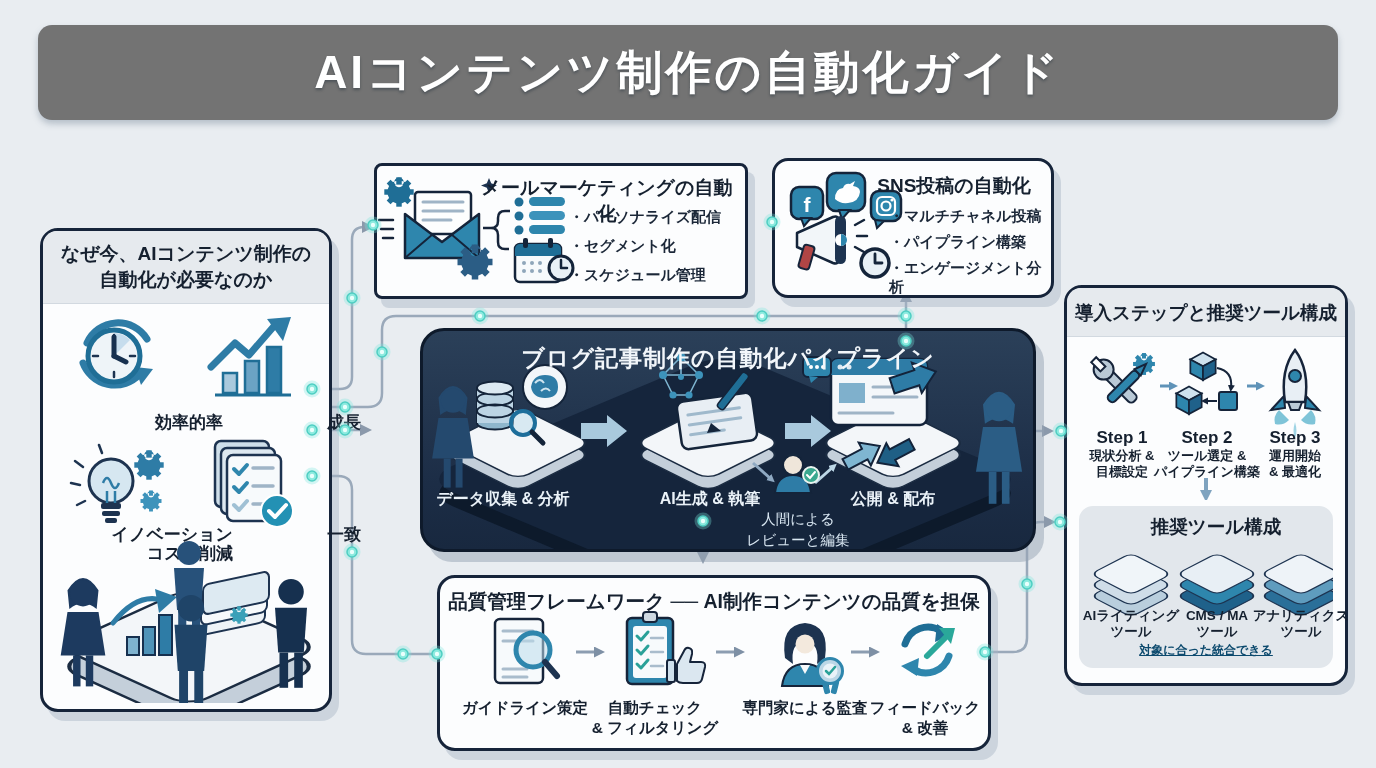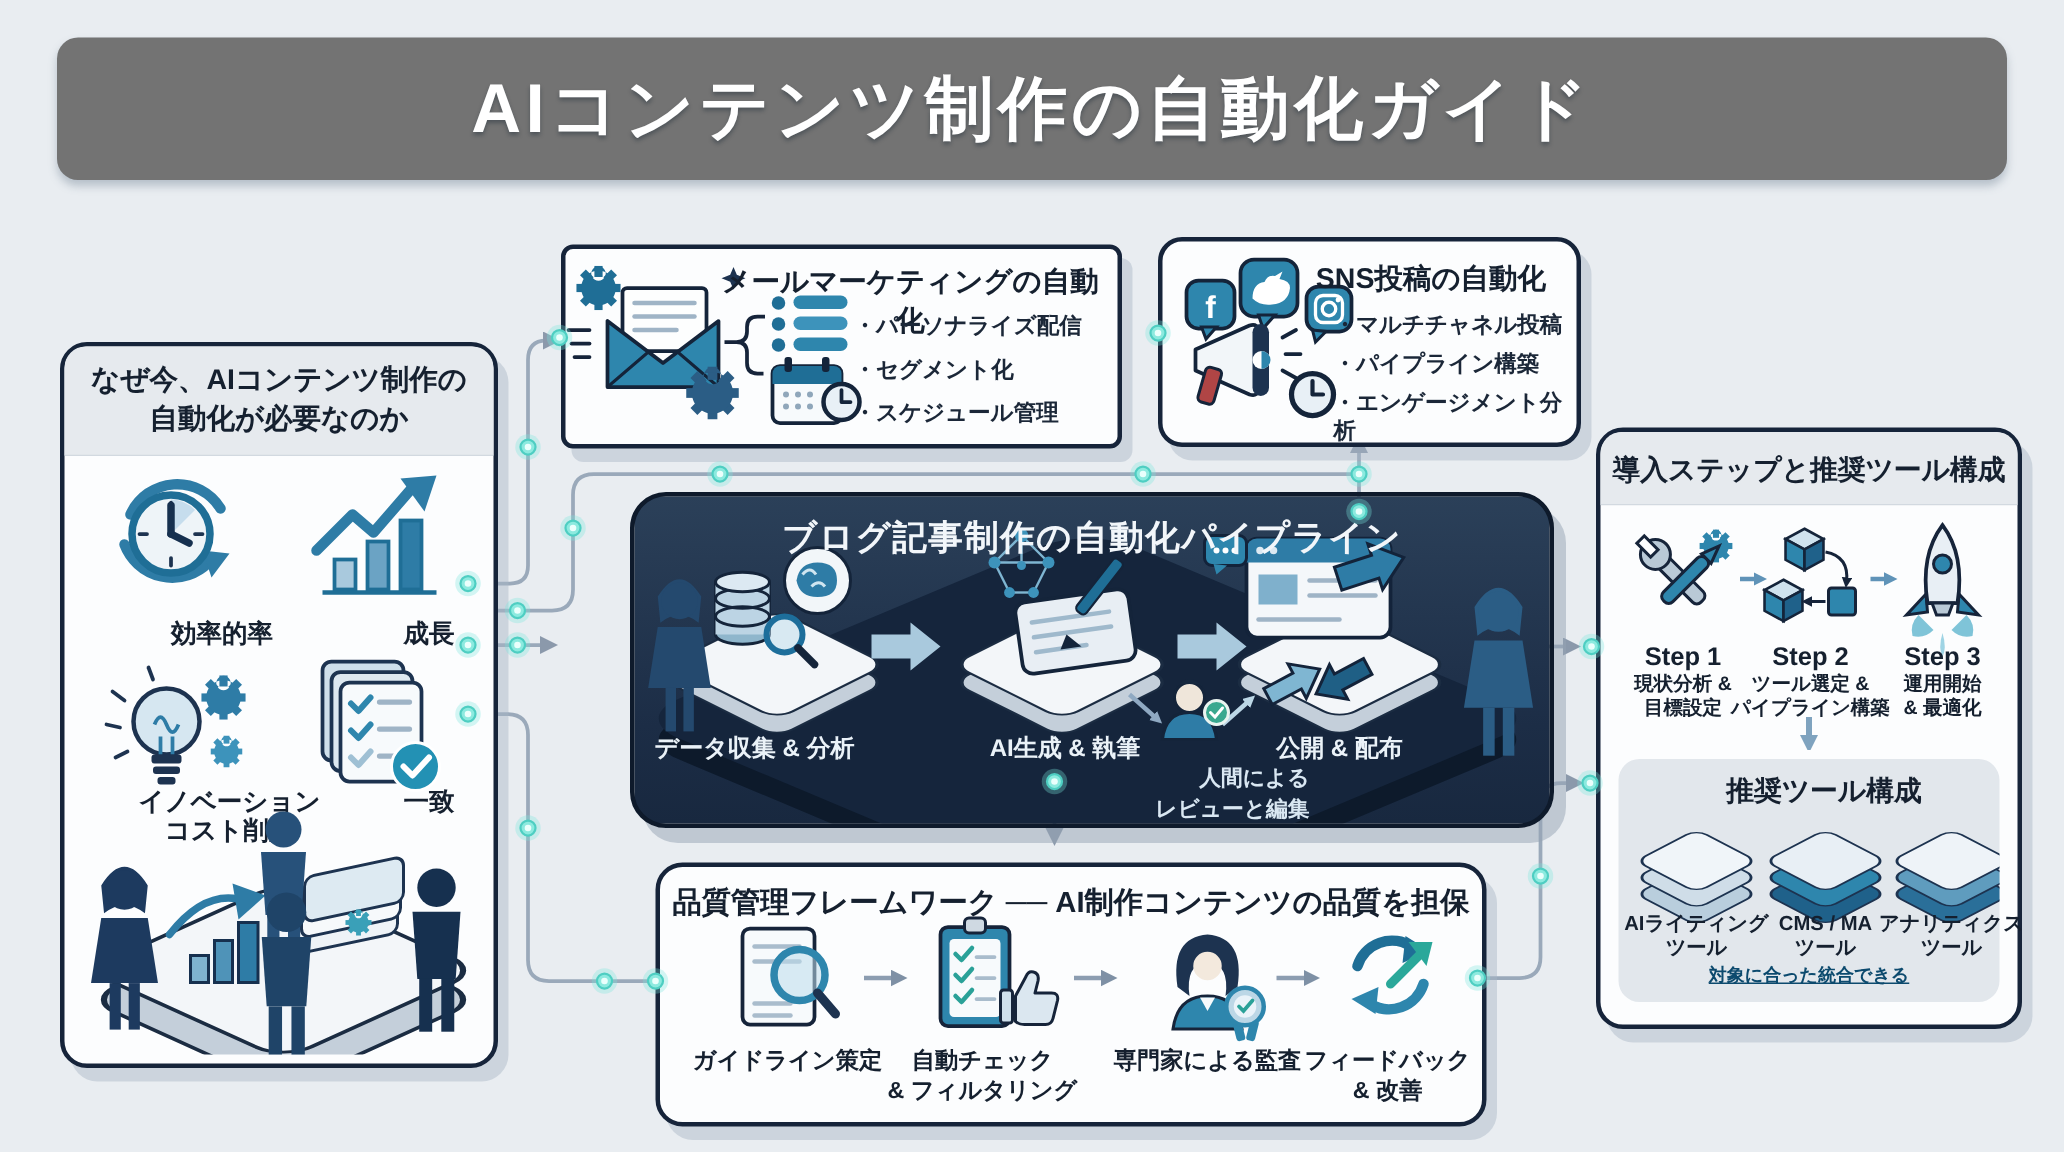--- a/index.html
+++ b/index.html
@@ -17,36 +17,36 @@
   
   .card{background:#fcfdfe;border:3px solid #16243a;border-radius:18px;
         box-shadow:7px 9px 0 rgba(168,182,197,.45);}
   .card-hdr{background:#e6eaee;border-bottom:1px solid #d2d9e0;border-radius:14px 14px 0 0;
             display:flex;align-items:center;justify-content:center;}
 
   
   .left-panel{left:40px;top:181px;width:286px;height:478px;margin-top:47px;}
   .left-panel .card-hdr{height:72px;}
   .left-hdr-text{font-size:19px;line-height:1.35;font-weight:700;text-align:center;}
-  .why-label{font-size:17px;font-weight:700;text-align:center;line-height:19px;}
+  .why-label{font-size:17px;font-weight:700;text-align:right;line-height:19px;}
 
   
   .email-box{left:374px;top:163px;width:368px;height:130px;border-radius:8px;}
   .sns-box{left:772px;top:158px;width:276px;height:134px;border-radius:16px;}
   .box-title{font-size:19px;font-weight:700;text-align:center;}
   .bullet{font-size:15px;font-weight:700;color:#1b2738;}
 
   
   .pipeline{left:420px;top:328px;width:610px;height:218px;border-radius:24px;
             background:linear-gradient(180deg,#2b4059 0%,#1c2d46 70%,#18283f 100%);
             border:3px solid #0e1a2b;box-shadow:8px 10px 0 rgba(150,164,180,.5);}
   .pipeline-title{left:0;right:0;top:12px;color:#f2f6fa;font-size:23px;font-weight:700;text-align:center;
                   letter-spacing:1px;}
   .stage-label{color:#eaf2f8;font-size:16px;font-weight:700;text-align:center;}
-  .review-label{color:#d9e7f2;font-size:14.5px;font-weight:700;text-align:right;line-height:21px;}
+  .review-label{color:#d9e7f2;font-size:14.5px;font-weight:400;text-align:center;line-height:21px;}
 
   
   .quality-box{left:437px;top:575px;width:548px;height:170px;border-radius:18px;}
   .quality-title{left:0;right:0;top:10px;font-size:19.5px;font-weight:700;text-align:center;}
   .q-label{font-size:15.5px;font-weight:700;text-align:center;line-height:20px;}
 
   
   .right-panel{left:1064px;top:285px;width:278px;height:395px;}
   .right-panel .card-hdr{height:48px;}
   .right-hdr-text{font-size:18.5px;font-weight:700;}

